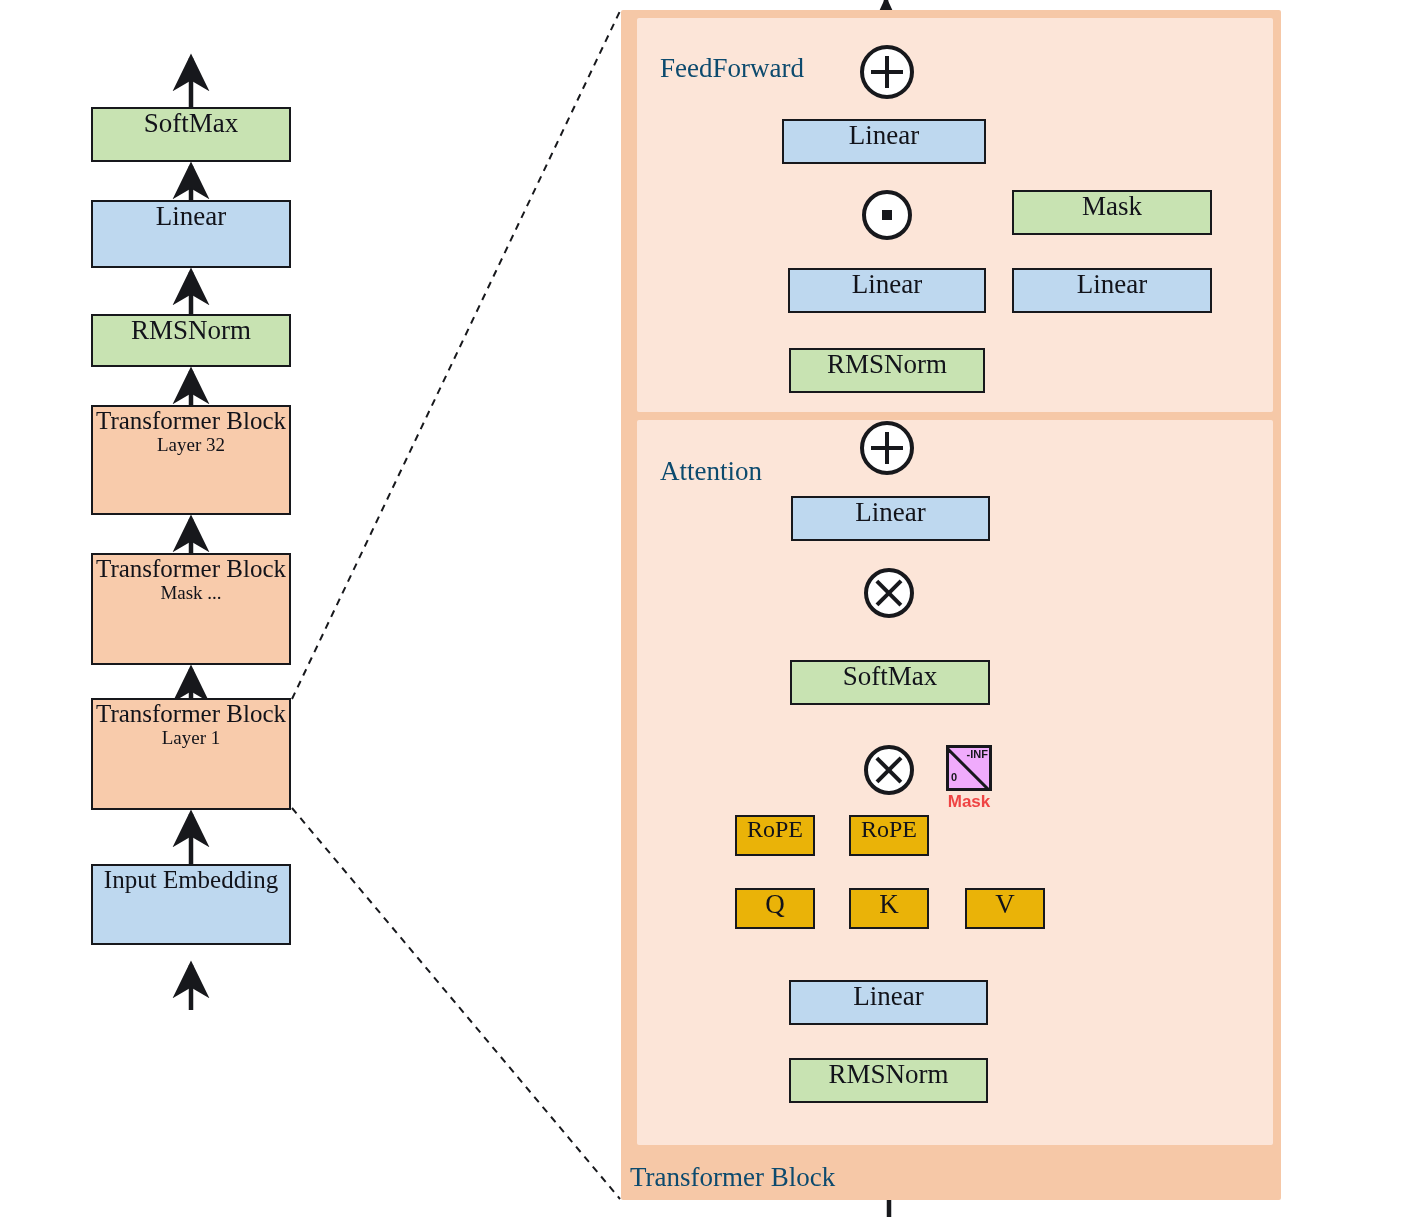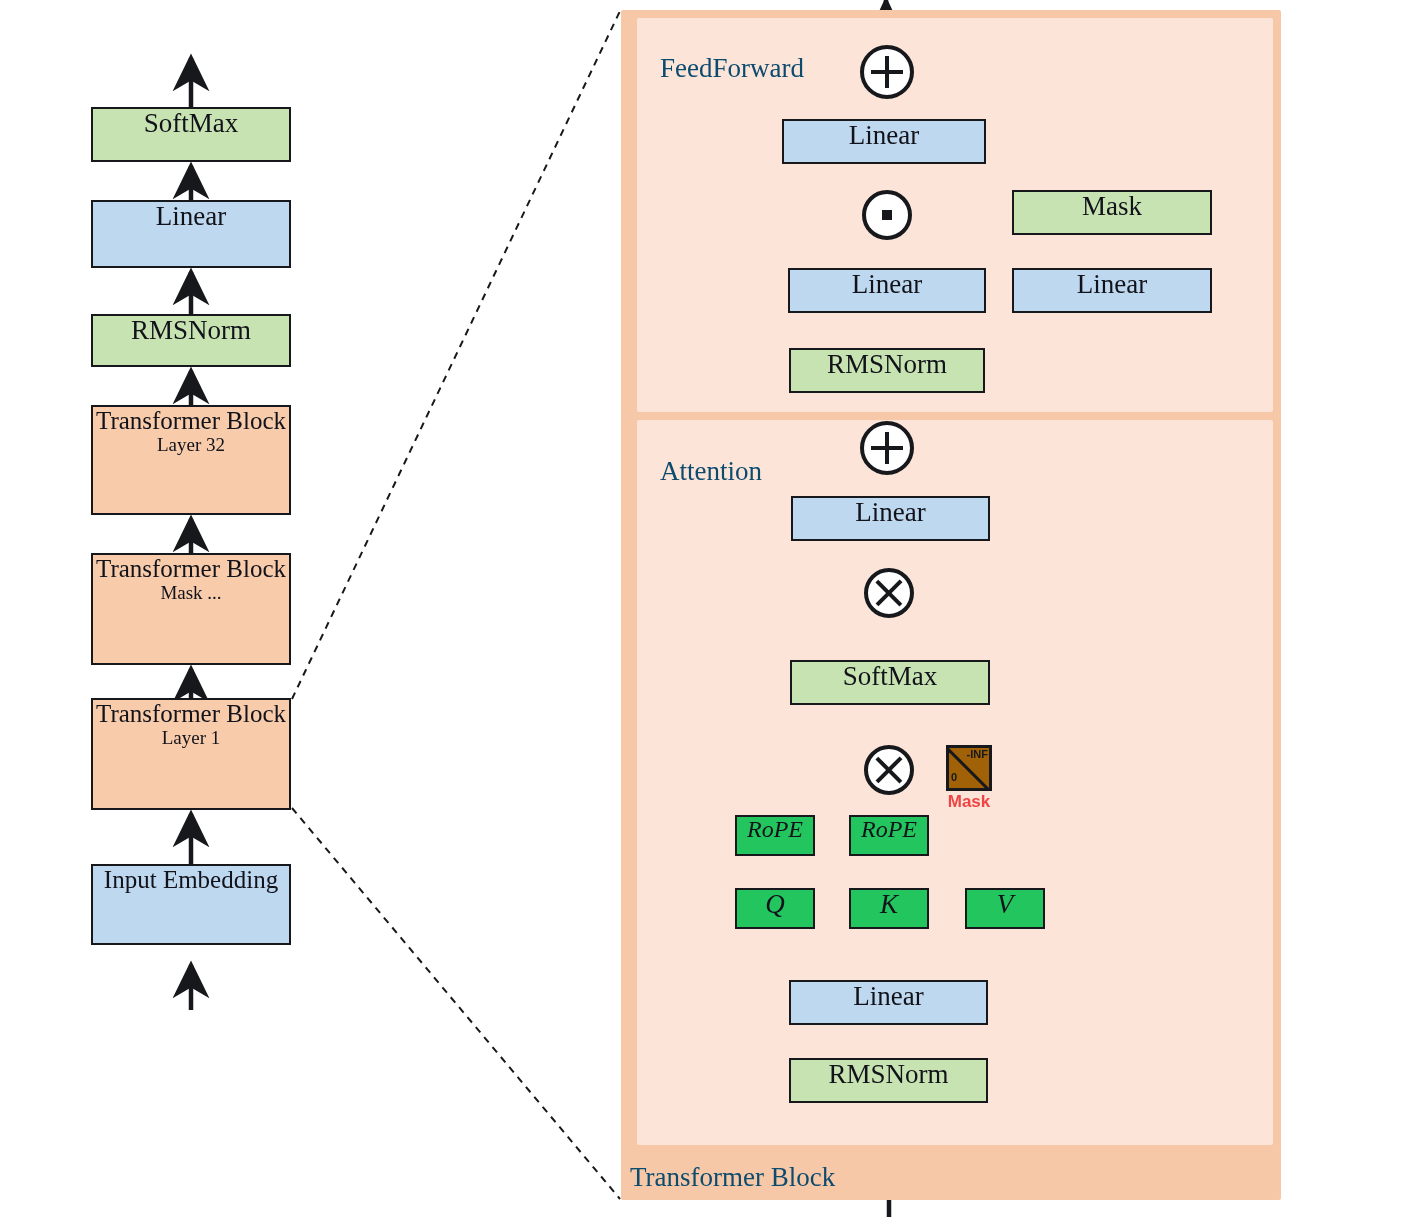--- a/index.html
+++ b/index.html
@@ -15,21 +15,21 @@
     position:absolute;box-sizing:border-box;
     border:2.5px solid #17181c;border-radius:0;
     display:flex;flex-direction:column;align-items:center;justify-content:flex-start;
     text-align:center;color:#12131a;line-height:1.08;
     z-index:4;
   }
   .node .ttl{display:block;}
   .node .sub{display:block;font-size:19px;margin-top:1px;}
   .green{background:#c8e3b2;}
   .blue{background:#bed8ef;}
-  .blue2{background:#22c55e;font-style:italic;}
+  .blue2{background:#eab308;}
   .orange{background:#f8cbab;}
 
   
   .lnode{width:200px;left:91px;font-size:27px;}
   .lnode.tall{font-size:25px;}
 
   
   .panel-outer{
     position:absolute;left:621px;top:10px;width:660px;height:1190px;
     background:#f6c8a7;border-radius:2px;z-index:1;
@@ -59,21 +59,21 @@
   .op.cross i.d1,.op.cross i.d2{left:10%;top:45%;width:80%;height:9%;}
   .op.cross i.d1{transform:rotate(45deg);}
   .op.cross i.d2{transform:rotate(-45deg);}
   
   .op.dotp i.sq{left:38%;top:38%;width:24%;height:24%;}
 
   
   #mask-wrap{position:absolute;z-index:5;}
   .mask-box{
     position:relative;width:46px;height:46px;box-sizing:border-box;
-    border:3px solid #17181c;background:#a16207;overflow:hidden;
+    border:3px solid #17181c;background:#f0abfc;overflow:hidden;
   }
   .mask-box .diag{
     position:absolute;left:-6px;top:-6px;width:70px;height:3px;
     background:#17181c;transform:rotate(45deg);transform-origin:0 0;
   }
   .mask-box .ninf{
     position:absolute;right:1px;top:0px;font-size:11px;font-weight:bold;
     font-family:"Liberation Sans",sans-serif;color:#17181c;
   }
   .mask-box .zero{

